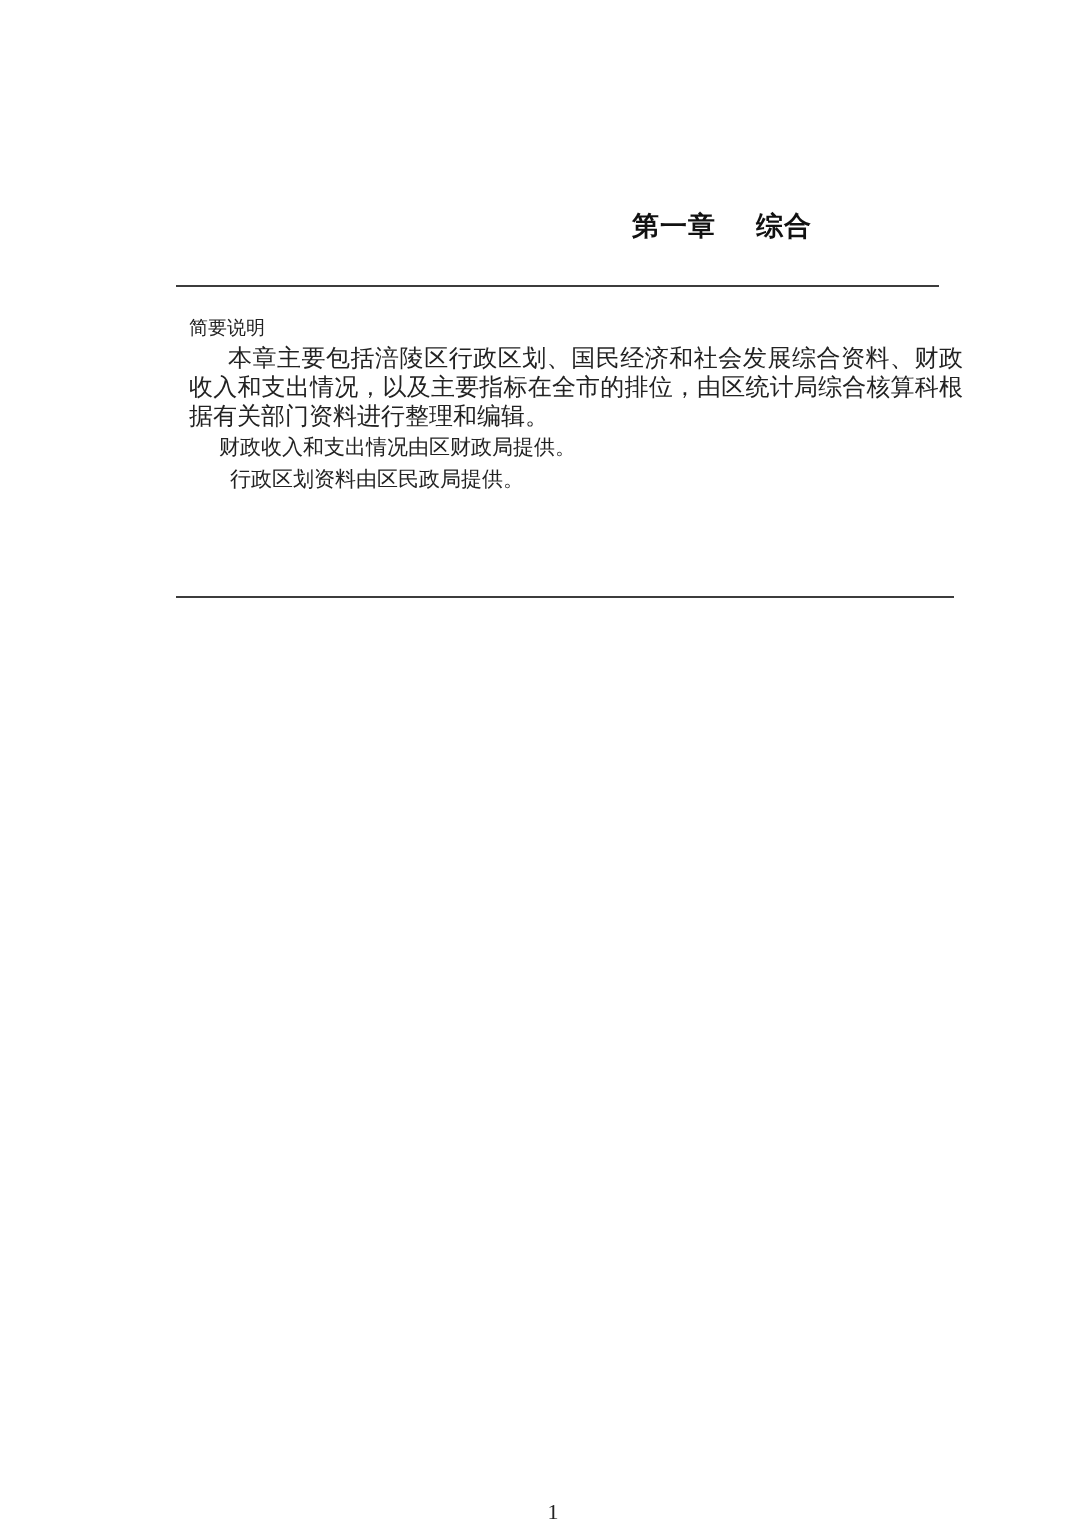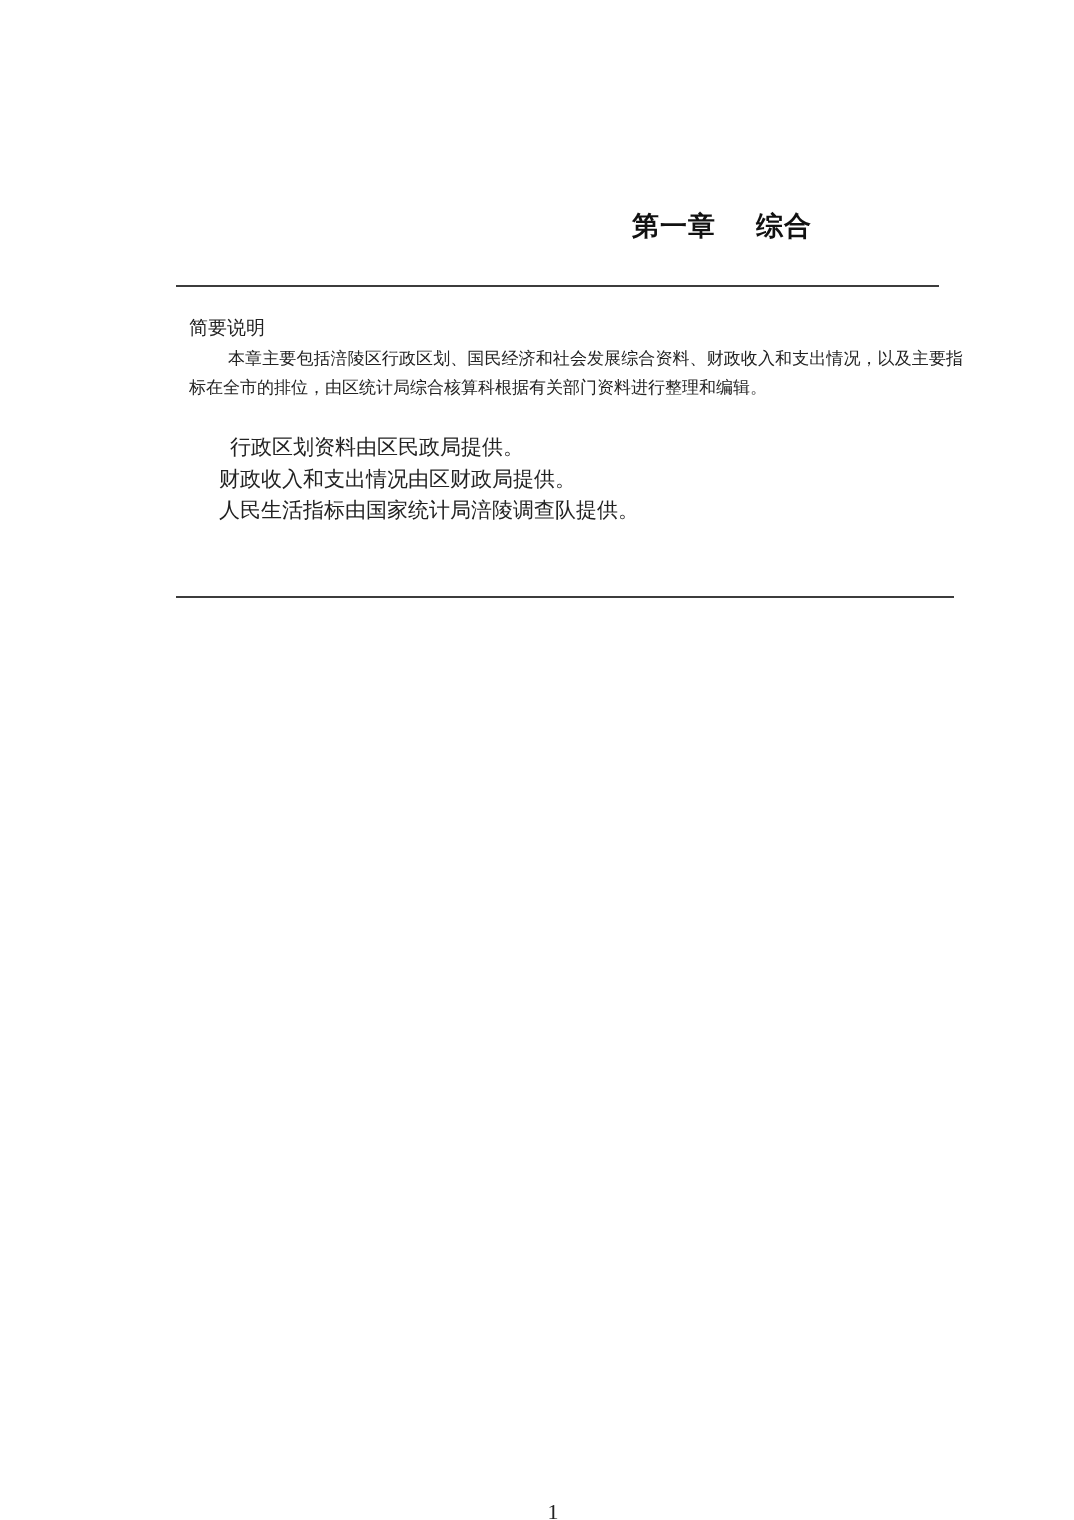--- a/index.html
+++ b/index.html
@@ -58,21 +58,21 @@
       top: 300px;
       font-size: 19px;
       line-height: 24px;
       white-space: nowrap;
     }
     .paragraph {
       position: absolute;
       left: 173px;
       top: 328px;
       width: 774px;
-      font-size: 17px;
+      font-size: 24px;
       line-height: 29px;
       text-indent: 39px;
       text-align: justify;
     }
     .source-list {
       position: absolute;
       left: 199px;
       top: 414px;
       font-size: 21px;
       line-height: 27.5px;
@@ -103,22 +103,21 @@
     <span>第一章</span><span class="title-name">综合</span>
   </h1>
 
   <div class="rule rule-top"></div>
 
   <div class="heading">简要说明</div>
 
   <p class="paragraph">本章主要包括涪陵区行政区划、国民经济和社会发展综合资料、财政收入和支出情况，以及主要指标在全市的排位，由区统计局综合核算科根据有关部门资料进行整理和编辑。</p>
 
   <div class="source-list">
+    <div class="source-item">财政收入和支出情况由区财政局提供。</div>
     <div class="source-item indent-extra">行政区划资料由区民政局提供。</div>
-    <div class="source-item">财政收入和支出情况由区财政局提供。</div>
-    <div class="source-item">人民生活指标由国家统计局涪陵调查队提供。</div>
   </div>
 
   <div class="rule rule-bottom"></div>
 
   <div class="page-number">1</div>
 
 </div>
 
 </body></html>

